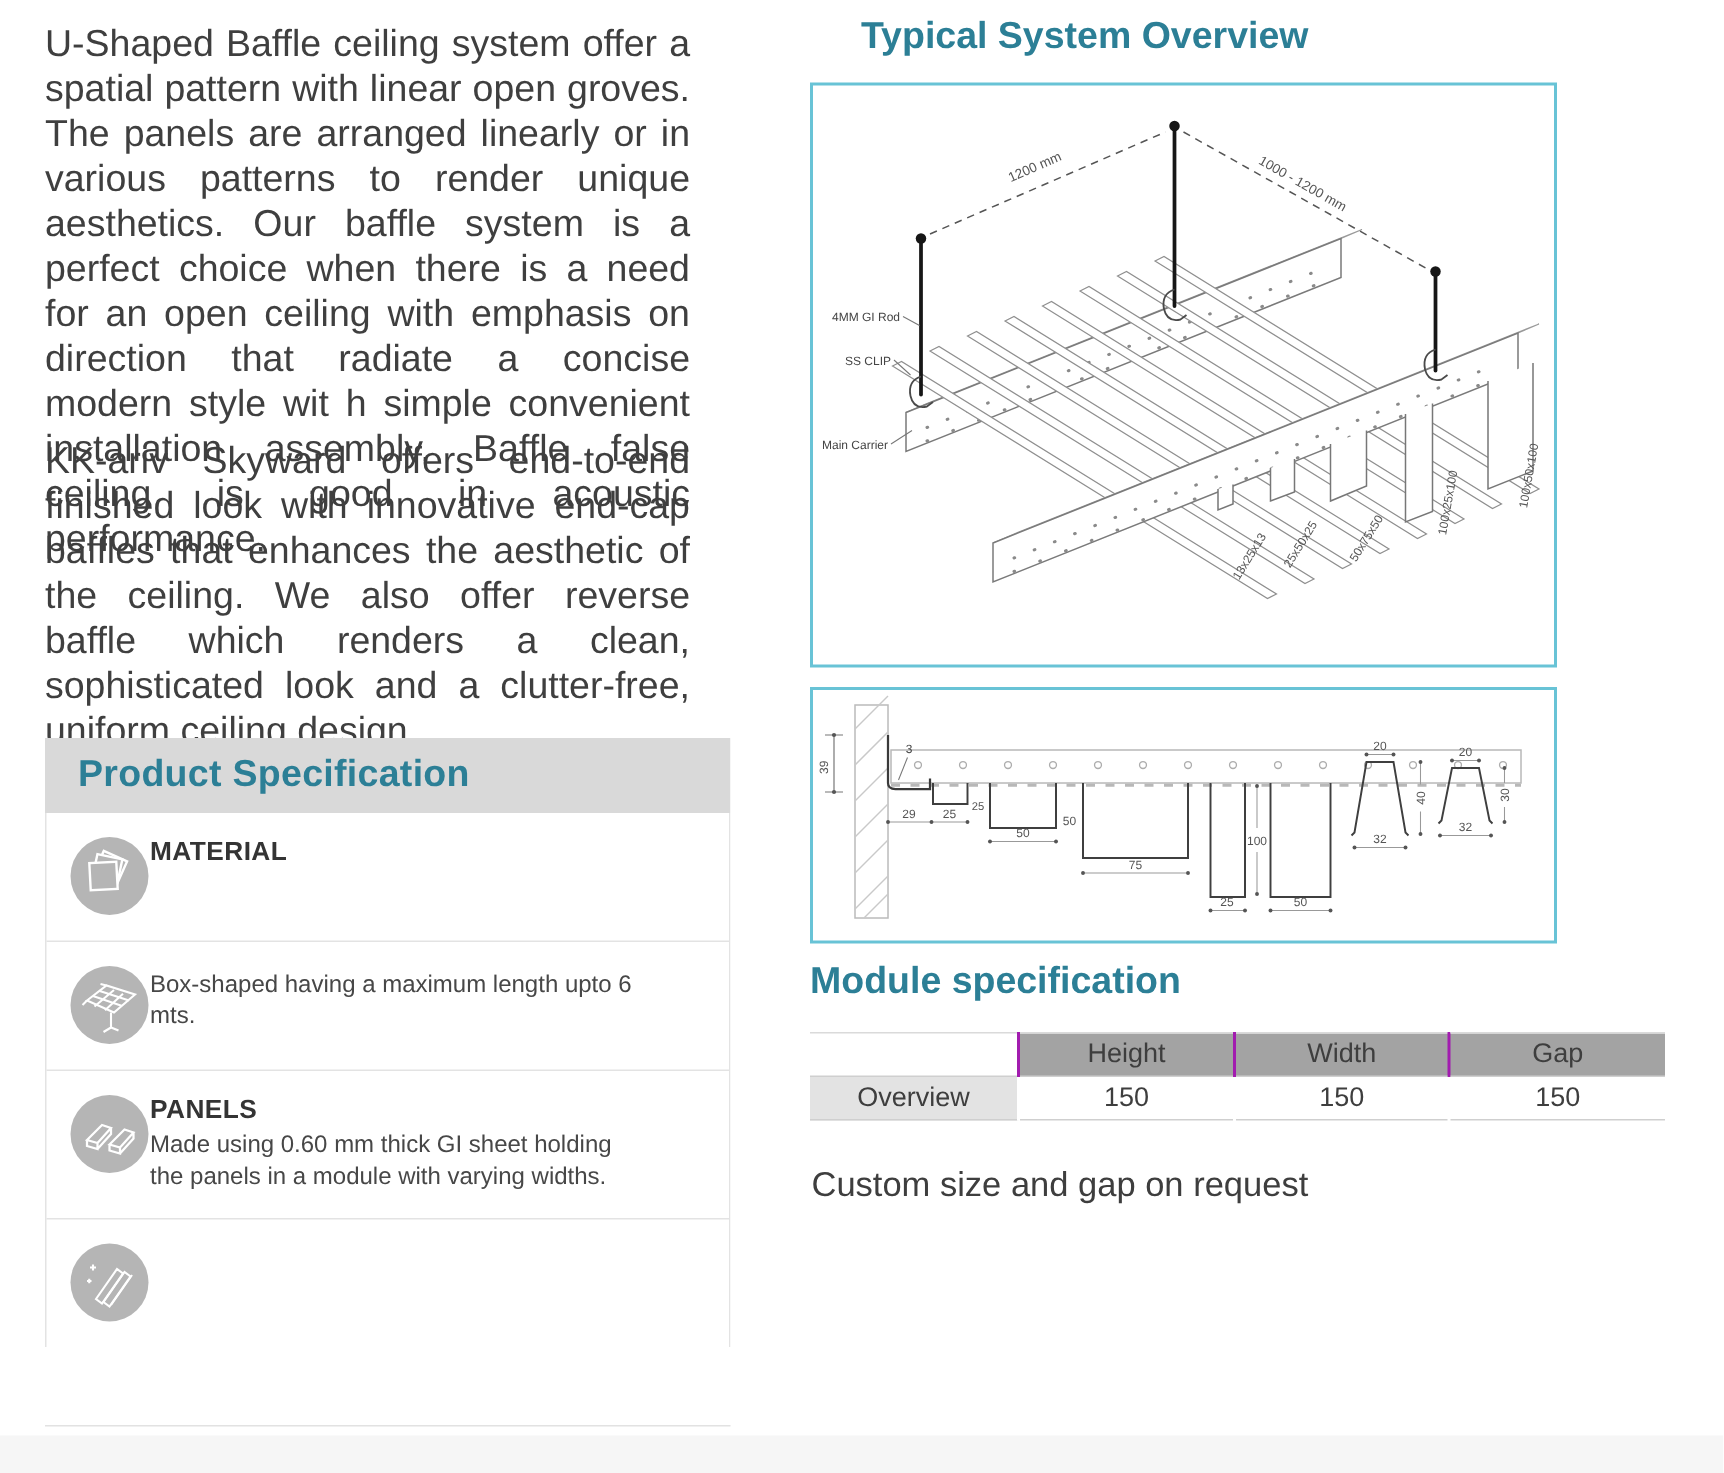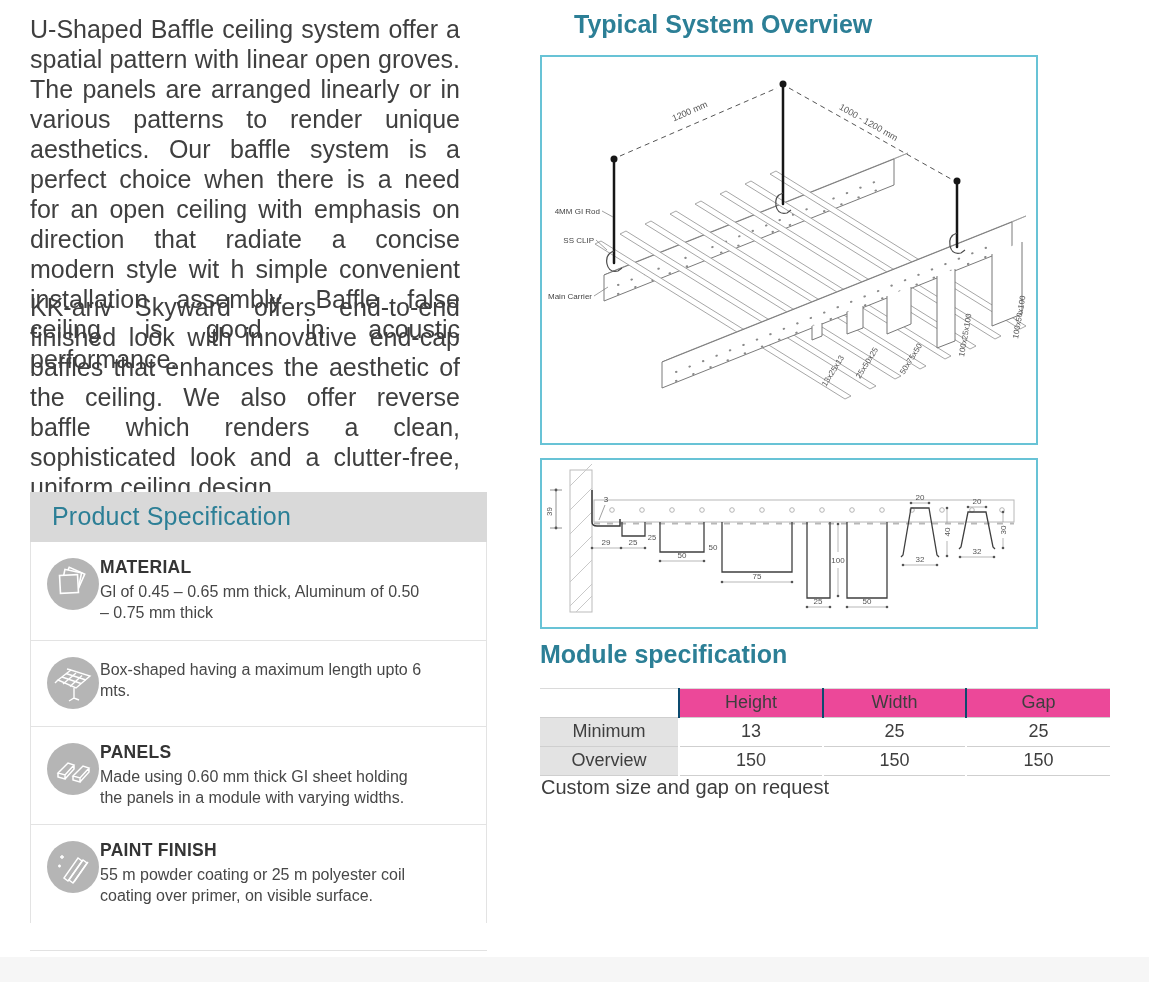--- a/index.html
+++ b/index.html
@@ -14,21 +14,21 @@
   #intro-p1{top:14px;}
   #intro-p2{top:292px;}
   .teal{color:#2c7f96;}
   
   #spec-box{
     position:absolute;left:30px;top:492px;width:457px;height:458px;
     overflow:hidden;border-bottom:1px solid #e2e2e2;
   }
   .spec-banner{
     background:#d9d9d9;padding:10px 10px 11px 22px;
-    font-size:25px;font-weight:normal;letter-spacing:0.2px;
+    font-size:25px;font-weight:bold;letter-spacing:0.2px;
   }
   .spec-list{border-left:1px solid #e3e3e3;border-right:1px solid #e3e3e3;}
   .spec-item{
     display:flex;align-items:flex-start;
     padding:15px 12px 16px 15px;border-bottom:1px solid #e3e3e3;
   }
   .spec-item:last-child{border-bottom:none;}
   .spec-icon{flex:0 0 54px;width:54px;height:54px;}
   .spec-title{font-size:17.5px;font-weight:bold;color:#343434;letter-spacing:0.3px;}
   .spec-desc{font-size:16px;line-height:1.33;color:#474747;margin-top:3px;max-width:332px;}
@@ -42,26 +42,26 @@
   
   #module-table{
     position:absolute;left:540px;top:688px;width:570px;
     border-collapse:collapse;table-layout:fixed;
     font-size:18px;color:#3e3e3e;border-top:1px solid #dadada;
   }
   #module-table th,#module-table td{
     padding:3px 0 4px 0;text-align:center;font-weight:normal;
     border-bottom:1px solid #cfcfcf;
   }
-  #module-table th{background:#ec4899;border-left:2px solid #0c4a6e;}
+  #module-table th{background:#a3a3a3;border-left:2px solid #a21caf;}
   #module-table th.corner{background:#ffffff;border-left:none;}
   #module-table td.rowlabel{background:#e3e3e3;}
   #module-table td{border-left:2px solid #ffffff;}
   #module-table td:first-child{border-left:none;}
-  #custom-note{position:absolute;left:541px;top:776px;font-size:20px;color:#3e3e3e;}
+  #custom-note{position:absolute;left:541px;top:776px;font-size:23px;color:#3e3e3e;}
   #footer-band{position:absolute;left:0;top:957px;width:1149px;height:25px;background:#f6f6f6;}
   svg text{font-family:"Liberation Sans",sans-serif;}
 </style>
 </head>
 <body>
 
 <p id="intro-p1" class="para">U-Shaped Baffle ceiling system offer a spatial pattern with linear open groves. The panels are arranged linearly or in various patterns to render unique aesthetics. Our baffle system is a perfect choice when there is a need for an open ceiling with emphasis on direction that radiate a concise modern style wit h simple convenient installation assembly. Baffle false ceiling is good in acoustic performance.</p>
 <p id="intro-p2" class="para">KK-ariv Skyward offers end-to-end finished look with innovative end-cap baffles that enhances the aesthetic of the ceiling. We also offer reverse baffle which renders a clean, sophisticated look and a clutter-free, uniform ceiling design.</p>
 
 <div id="spec-box">
@@ -72,21 +72,20 @@
       <svg class="spec-icon" viewBox="0 0 54 54">
         <circle cx="27" cy="27" r="26" fill="#b5b5b5"></circle>
         <g stroke="#ffffff" stroke-width="1.6" fill="#b5b5b5">
           <rect x="19" y="13" width="17" height="17" transform="rotate(24 27.5 21.5)"></rect>
           <rect x="17" y="14" width="17" height="17" transform="rotate(12 25.5 22.5)"></rect>
           <rect x="14" y="18" width="18" height="18" transform="rotate(-3 23 27)"></rect>
         </g>
       </svg>
       <div>
         <div class="spec-title">MATERIAL</div>
-        <div class="spec-desc">Gl of 0.45 – 0.65 mm thick, Aluminum of 0.50 – 0.75 mm thick</div>
       </div>
     </div>
 
     <div class="spec-item">
       <svg class="spec-icon" viewBox="0 0 54 54">
         <circle cx="27" cy="27" r="26" fill="#b5b5b5"></circle>
         <g stroke="#ffffff" stroke-width="1.4" fill="none">
           <path d="M12,24 L25,14 L44,20 L30,32 Z"></path>
           <path d="M16,21 L35,27.5 M20,17.5 L40,24 M17,28 L30,17 M24,30.5 L36,19.5 M12,24 L9,27 M25,14 L21,13"></path>
           <path d="M28,32 L28,42 M23,45 L28,42 L33,44"></path>
@@ -114,24 +113,20 @@
     <div class="spec-item">
       <svg class="spec-icon" viewBox="0 0 54 54">
         <circle cx="27" cy="27" r="26" fill="#b5b5b5"></circle>
         <g stroke="#ffffff" stroke-width="1.4" fill="none">
           <path d="M18,38 L32,18 L36,21 L22,41 Z"></path>
           <path d="M23,40 L37,20 L41,23 L27,43 Z"></path>
           <path d="M28,42 L42,22"></path>
           <path d="M14,17 L18,17 M16,15 L16,19 M12,26 L15,26 M13.5,24.5 L13.5,27.5"></path>
         </g>
       </svg>
-      <div>
-        <div class="spec-title">PAINT FINISH</div>
-        <div class="spec-desc">55 m powder coating or 25 m polyester coil coating over primer, on visible surface.</div>
-      </div>
     </div>
 
   </div>
 </div>
 
 <h2 id="overview-heading" class="rc-heading teal">Typical System Overview</h2>
 
 <div id="iso-box" class="diagram-box">
 <svg viewBox="0 0 490 382" width="490" height="382">
 
@@ -332,26 +327,20 @@
   <thead>
     <tr>
       <th class="corner"></th>
       <th>Height</th>
       <th>Width</th>
       <th>Gap</th>
     </tr>
   </thead>
   <tbody>
     <tr>
-      <td class="rowlabel">Minimum</td>
-      <td>13</td>
-      <td>25</td>
-      <td>25</td>
-    </tr>
-    <tr>
       <td class="rowlabel">Overview</td>
       <td>150</td>
       <td>150</td>
       <td>150</td>
     </tr>
   </tbody>
 </table>
 
 <div id="custom-note">Custom size and gap on request</div>
 

